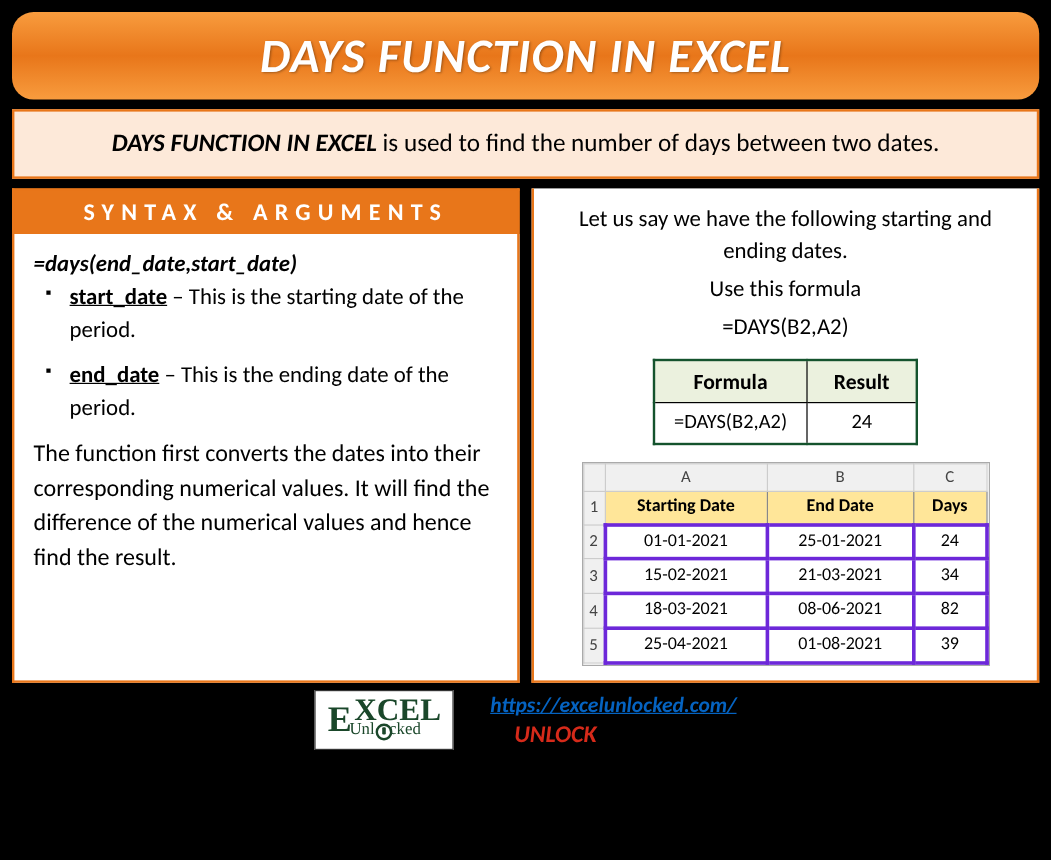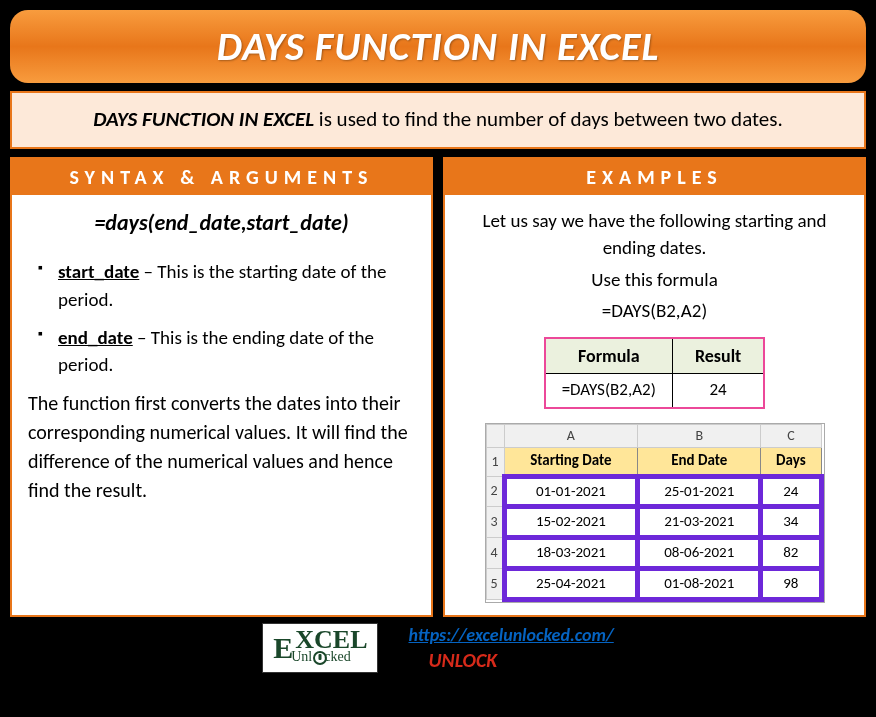--- a/index.html
+++ b/index.html
@@ -54,43 +54,42 @@
     background: #fff;
     border: 2px solid #e8761a;
     border-top: none;
     padding: 12px 16px;
     font-size: 19px;
     color: #000;
     line-height: 1.45;
     flex: 1;
   }
   .formula-line {
-    text-align: center;
     font-weight: 900;
     font-style: italic;
-    margin-bottom: 20px;
-    font-size: 22px;
+    margin-bottom: 0;
+    font-size: 19px;
   }
   .arg-list { list-style: none; margin: 0 0 10px 10px; }
   .arg-list li { position: relative; padding-left: 20px; margin-bottom: 10px; }
   .arg-list li::before {
     content: "▪";
     position: absolute;
     left: 0;
     top: 0;
     font-size: 14px;
   }
   .arg-list b { text-decoration: underline; font-weight: 900; }
   .explain { font-size: 20px; line-height: 1.45; }
   .examples-body p { margin-bottom: 4px; text-align: center; }
 
   .formula-result-table {
     border-collapse: collapse;
     margin: 12px auto 14px auto;
-    border: 2px solid #ec4899;
+    border: 2px solid #14532d;
   }
   .formula-result-table th {
     background: #ebf1de;
     border: 1.5px solid #000;
     padding: 4px 22px;
     font-size: 18px;
     font-weight: 900;
   }
   .formula-result-table td {
     border: 1.5px solid #000;
@@ -121,21 +120,21 @@
   .excel-grid td.cell {
     border: 1px solid #bbb;
     padding: 2px 6px;
     text-align: center;
   }
   .excel-grid .headerrow td.cell {
     background: #ffe699;
     font-weight: 900;
     border: 1px solid #888;
   }
-  .excel-grid .datarow td.cell { border:5px solid #6d28d9;margin-left:18px; }
+  .excel-grid .datarow td.cell { border:3px solid #6d28d9;margin-left:18px; }
 
   .footer {
     display: flex;
     align-items: center;
     justify-content: center;
     gap: 30px;
     margin-top: 6px;
   }
   .logo-box {
     background: #fff;
@@ -192,21 +191,20 @@
         </li>
         <li>
           <b>end_date</b><span> – This is the ending date of the period.</span>
         </li>
       </ul>
       <div class="explain">The function first converts the dates into their corresponding numerical values. It will find the difference of the numerical values and hence find the result.</div>
     </div>
   </div>
 
   <div class="col">
-    <div class="section-header">EXAMPLES</div>
     <div class="section-body examples-body">
       <p>Let us say we have the following starting and ending dates.</p>
       <p>Use this formula</p>
       <p>=DAYS(B2,A2)</p>
 
       <table class="formula-result-table">
         <tbody>
             <tr>
           <th>Formula</th>
           <th>Result</th>
@@ -248,21 +246,21 @@
           <tr class="datarow">
             <th class="rowhead">4</th>
             <td class="cell">18-03-2021</td>
             <td class="cell">08-06-2021</td>
             <td class="cell">82</td>
           </tr>
           <tr class="datarow">
             <th class="rowhead">5</th>
             <td class="cell">25-04-2021</td>
             <td class="cell">01-08-2021</td>
-            <td class="cell">98</td>
+            <td class="cell">39</td>
           </tr>
         </tbody>
           </table>
       </div>
     </div>
   </div>
 </div>
 
 <div class="footer">
   <div class="logo-box">

